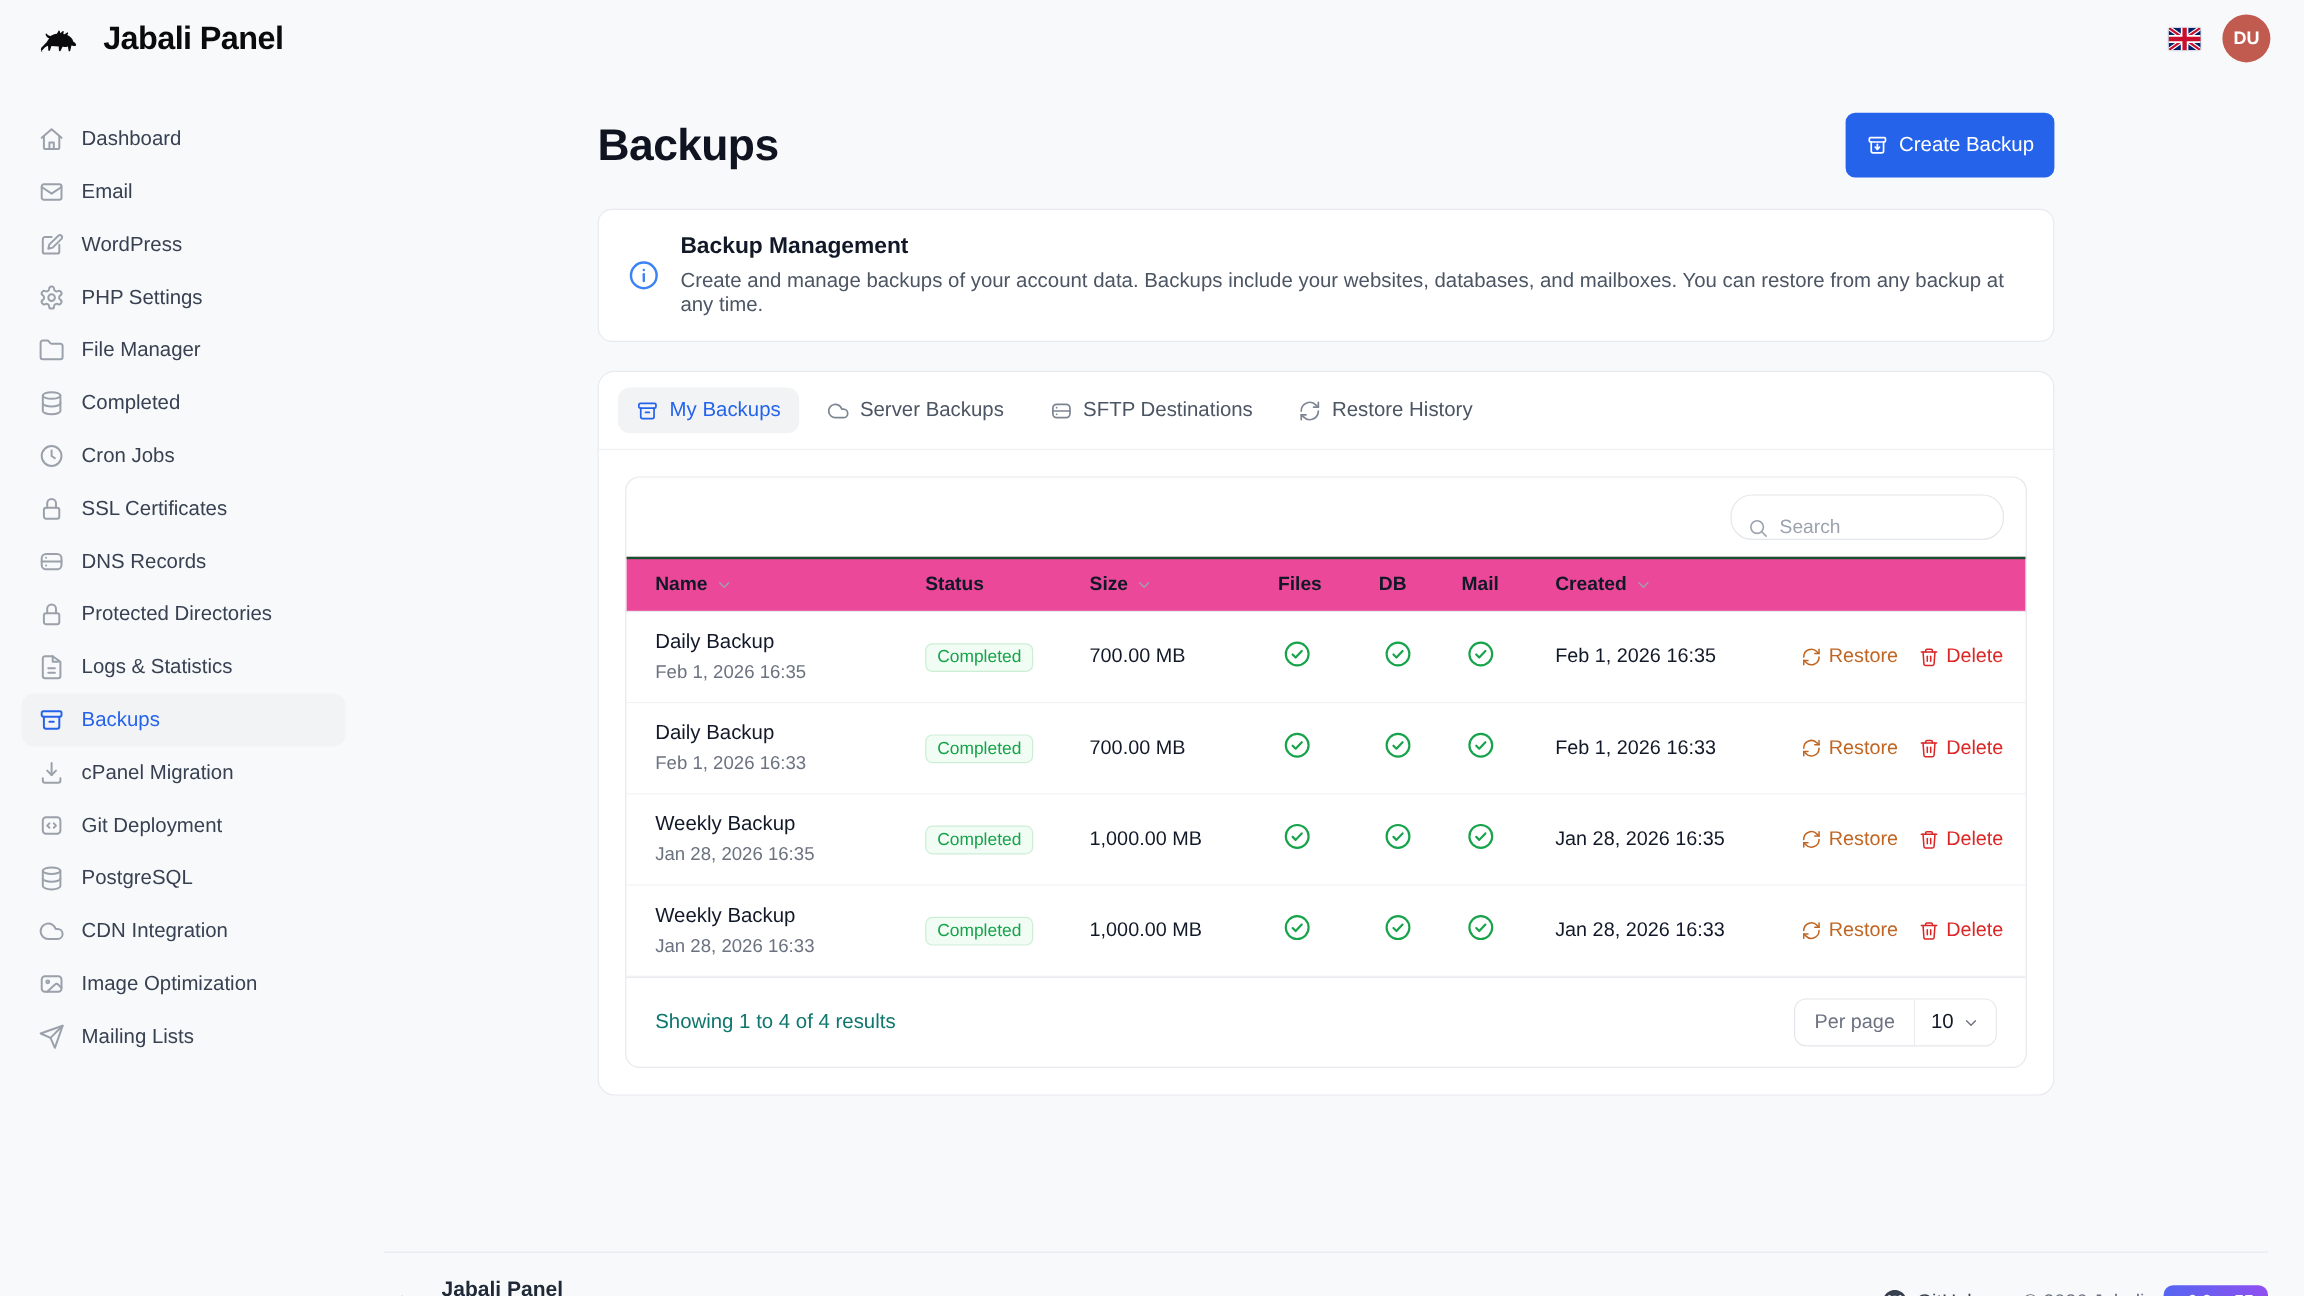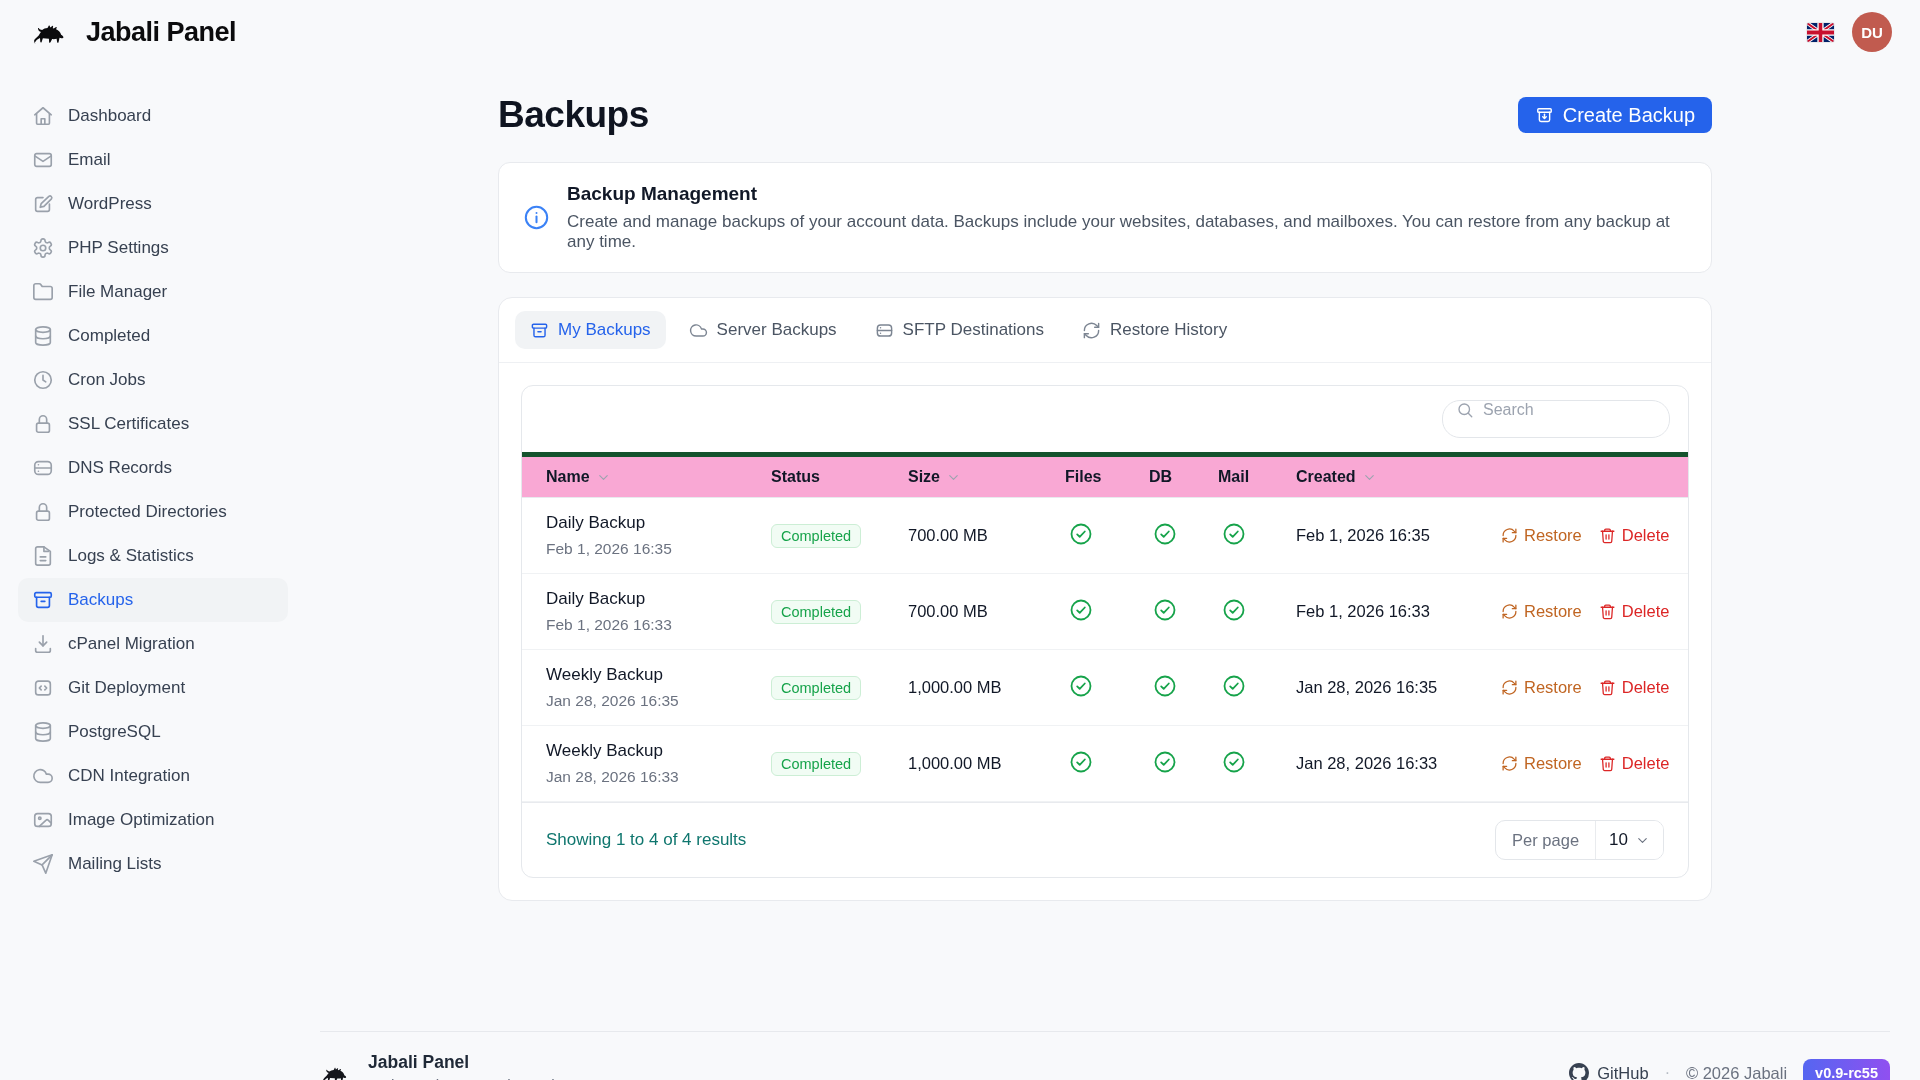--- a/index.html
+++ b/index.html
@@ -30,21 +30,21 @@
   .side-item.active { background:#f1f3f5; color:var(--accent,#2563eb); font-weight:500; }
   .side-item.active .icon { color:var(--accent,#2563eb); }
 
   .main { flex:1; padding:0 30px 0 14px; }
   .content { max-width:1214px; margin:0 auto; }
 
   
   .page-head { display:flex; align-items:center; justify-content:space-between; margin-top:30px; }
   .page-title { font-size:37px; font-weight:700; letter-spacing:-0.5px; color:#0f1420; }
   .btn-primary { display:flex; align-items:center; gap:9px; background:var(--accent,#2563eb); color:#fff;
-                 border:none; border-radius:8px; height:36px; padding:0 17px; font-size:20px; cursor:pointer;
+                 border:none; border-radius:8px; height:54px; padding:0 17px; font-size:17px; cursor:pointer;
                  font-family:inherit; }
   .btn-primary .icon { width:19px; height:19px; }
 
   
   .info-card { margin-top:26px; background:#fff; border:1px solid #e8eaee; border-radius:12px;
                padding:20px 24px; display:flex; align-items:center; gap:17px; }
   .info-card .icon { width:27px; height:27px; color:#3b82f6; }
   .info-title { font-size:19px; font-weight:700; color:#111827; margin-bottom:7px; }
   .info-desc { font-size:17px; color:#4b5563; }
 
@@ -55,29 +55,29 @@
          font-size:17px; color:#4b5563; cursor:pointer; }
   .tab .icon { width:19px; height:19px; color:#7c8592; }
   .tab.active { background:#f1f3f5; color:var(--accent,#2563eb); }
   .tab.active .icon { color:var(--accent,#2563eb); }
   .tab-divider { height:1px; background:#eef0f3; }
   .tab-body { padding:22px; }
 
   
   .table-card { border:1px solid #e5e8ec; border-radius:12px; background:#fff; overflow:hidden; }
   .search-row { display:flex; justify-content:flex-end; padding:14px 18px; }
-  .search-box { display:flex; align-items:flex-start; gap:9px; width:228px; height:38px; border:1px solid #e3e6ea;
+  .search-box { display:flex; align-items:flex-end; gap:9px; width:228px; height:38px; border:1px solid #e3e6ea;
                 border-radius:18px; padding:0 13px; background:#fff; }
   .search-box .icon { width:18px; height:18px; color:#9ca3af; }
   .search-box input { border:none; outline:none; width:100%; font-size:16px; color:#374151; font-family:inherit; background:transparent; }
   .search-box input::placeholder { color:#9ca3af; }
 
   .trow { display:grid; grid-template-columns:225px 137px 157px 84px 69px 78px 205px 1fr;
           align-items:center; padding:0 24px; }
-  .thead { background:#f9a8d4; border-top:5px solid #14532d; border-bottom:1px solid #e8eaee; height:46px; }
+  .thead { background:#ec4899; border-top:2px solid #14532d; border-bottom:1px solid #e8eaee; height:46px; }
   .th { display:flex; align-items:center; gap:6px; font-size:16px; font-weight:700; color:#111827; }
   .th .sort { width:15px; height:15px; color:#9ca3af; cursor:pointer; }
 
   .tbody .trow { border-bottom:1px solid #f0f2f4; padding-top:15px; padding-bottom:15px; }
   .cell-name .nm { font-size:17px; color:#111827; }
   .cell-name .dt { font-size:15.5px; color:#6b7280; margin-top:7px; }
   .badge-ok { display:inline-block; font-size:14.5px; color:var(--success,#16a34a); background:#f1fcf4;
               border:1px solid #cceeD5; border-color:#cceed5; border-radius:6px; padding:3px 9px; }
   .cell-size, .cell-created { font-size:16.5px; color:#111827; }
   .check { width:24px; height:24px; color:var(--success,#16a34a); margin-left:4px; }

